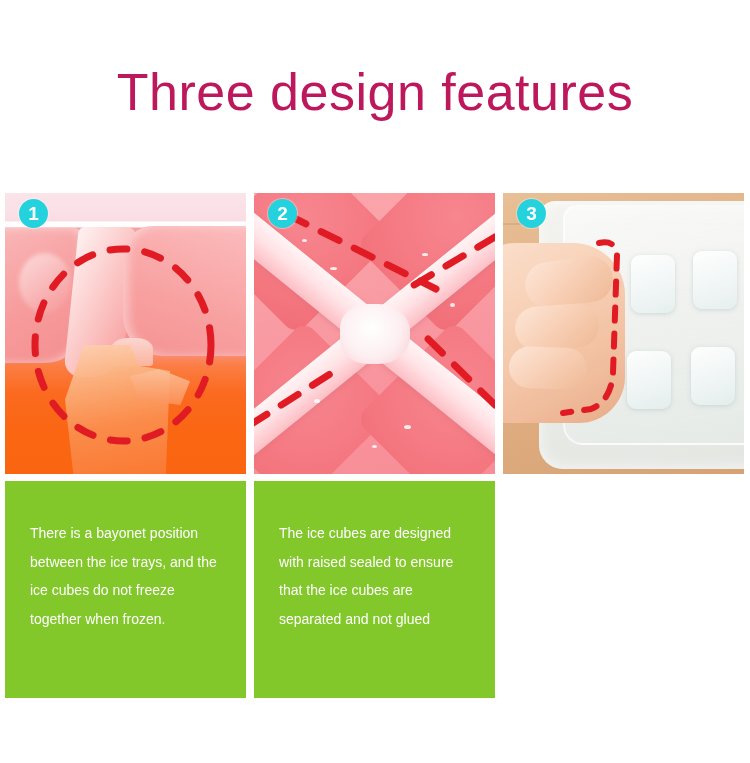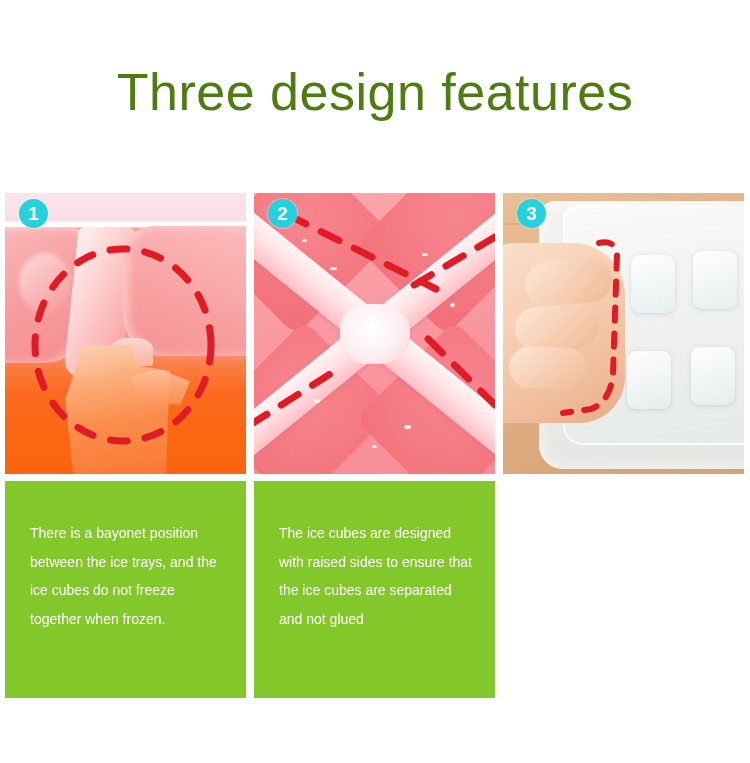--- a/index.html
+++ b/index.html
@@ -24,21 +24,21 @@
   
   .title {
     position: absolute;
     left: 0;
     top: 62px;
     width: 750px;
     text-align: center;
     font-size: 52px;
     line-height: 60px;
     font-weight: 400;
-    color: #4d7c0f;
+    color: #be185d;
     letter-spacing: 0.5px;
     white-space: nowrap;
   }
 
   
   .panels {
     position: absolute;
     left: 5px;
     top: 193px;
     width: 740px;
@@ -282,21 +282,21 @@
         <svg class="dash-svg" viewBox="0 0 241 281" preserveAspectRatio="none">
           <line x1="34" y1="22" x2="182" y2="96" stroke="#e01b24" stroke-width="7" stroke-dasharray="20 17" stroke-linecap="round"></line>
           <line x1="241" y1="44" x2="160" y2="92" stroke="#e01b24" stroke-width="7" stroke-dasharray="20 17" stroke-linecap="round"></line>
           <line x1="241" y1="212" x2="166" y2="138" stroke="#e01b24" stroke-width="7" stroke-dasharray="20 17" stroke-linecap="round"></line>
           <line x1="-4" y1="232" x2="84" y2="176" stroke="#e01b24" stroke-width="7" stroke-dasharray="20 17" stroke-linecap="round"></line>
         </svg>
 
         <div class="badge">2</div>
       </div>
 
-      <div class="caption">The ice cubes are designed with raised sides to ensure that the ice cubes are separated and not glued</div>
+      <div class="caption">The ice cubes are designed with raised sealed to ensure that the ice cubes are separated and not glued</div>
     </div>
 
     <div class="panel">
 
       <div class="photo">
         <div class="p3-bg"></div>
         <div class="p3-wood-line" style="left:0;top:30px;width:241px;height:2px;"></div>
         <div class="p3-wood-line" style="left:0;top:96px;width:241px;height:2px;"></div>
         <div class="p3-wood-line" style="left:0;top:178px;width:241px;height:2px;"></div>
 

